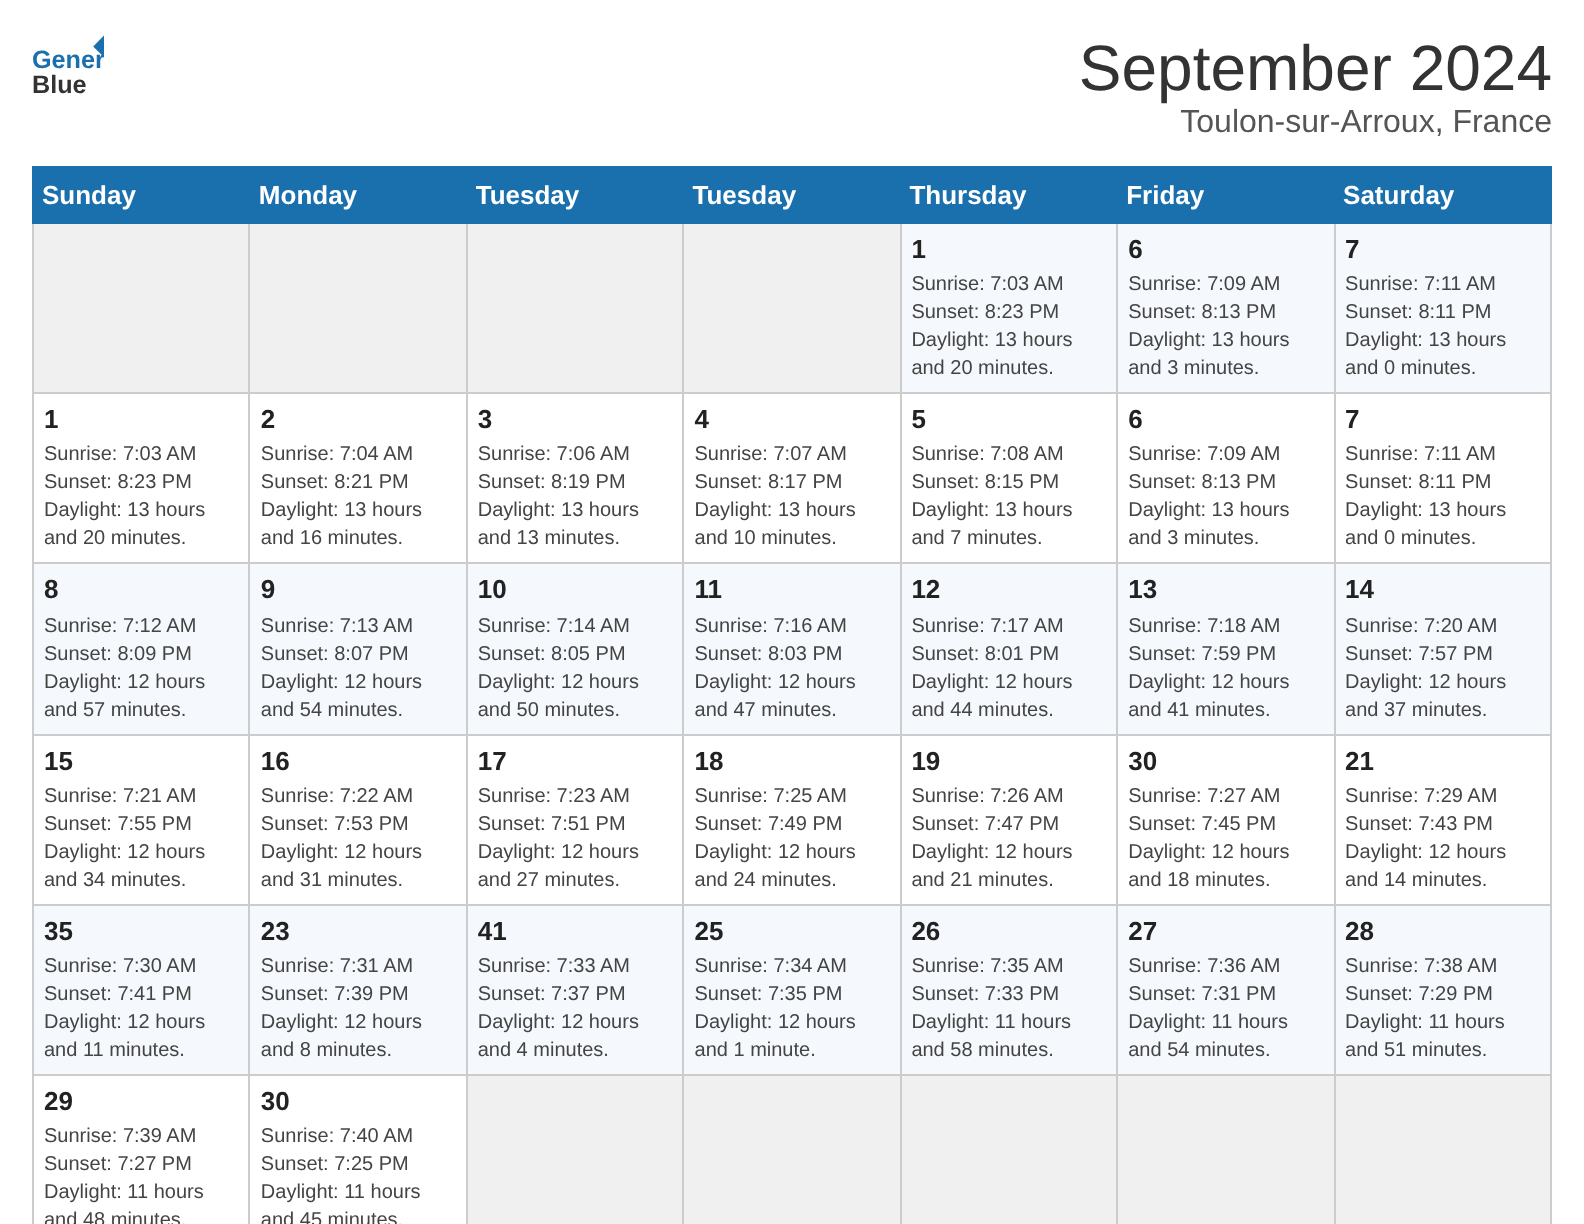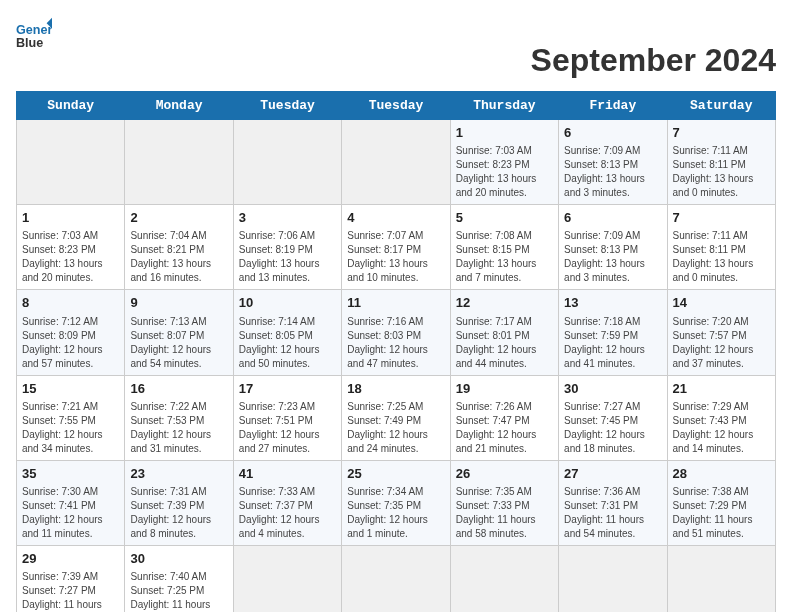--- a/index.html
+++ b/index.html
@@ -21,42 +21,40 @@
       align-items: center;
       gap: 4px;
     }
     .logo-icon {
       width: 36px;
       height: 36px;
     }
     .title-block { text-align: right; }
     .month-title {
       font-size: 32px;
-      font-weight: bold;
+      font-weight: normal;
       color: #333;
-      margin-top: 26px;
     }
     .subtitle {
       font-size: 16px;
       color: #555;
     }
     table {
       width: 100%;
       border-collapse: collapse;
       font-size: 11px;
     }
     thead tr th {
       background: #1a6fad;
       color: #fff;
       padding: 6px 4px;
       font-size: 13px;
       font-weight: bold;
       border: 1px solid #1a6fad;
-      text-align: center;
-      font-family: Liberation Mono, monospace;
+      text-align: left;
     }
     tbody tr td {
       border: 1px solid #ccc;
       vertical-align: top;
       padding: 4px 5px;
       min-height: 80px;
       width: 14.28%;
       line-height: 1.4;
     }
     tbody tr:nth-child(odd) td { background: #f5f8fc; }
@@ -80,20 +78,21 @@
 <div class="header">
   <div class="logo">
     <svg class="logo-icon" viewBox="0 0 40 40">
       <text x="0" y="20" font-size="14" font-weight="bold" fill="#1a6fad">General</text>
       <text x="0" y="34" font-size="14" font-weight="bold" fill="#333">Blue</text>
       <polygon points="34,8 40,2 40,14" fill="#1a6fad"></polygon>
     </svg>
   </div>
   <div class="title-block">
     <div class="month-title">September 2024</div>
+    <div class="subtitle">Toulon-sur-Arroux, France</div>
   </div>
 </div>
 
 <table>
   <thead>
     <tr id="weekday-header">
         <th>Sunday</th>
         <th>Monday</th>
         <th>Tuesday</th>
         <th>Tuesday</th>

